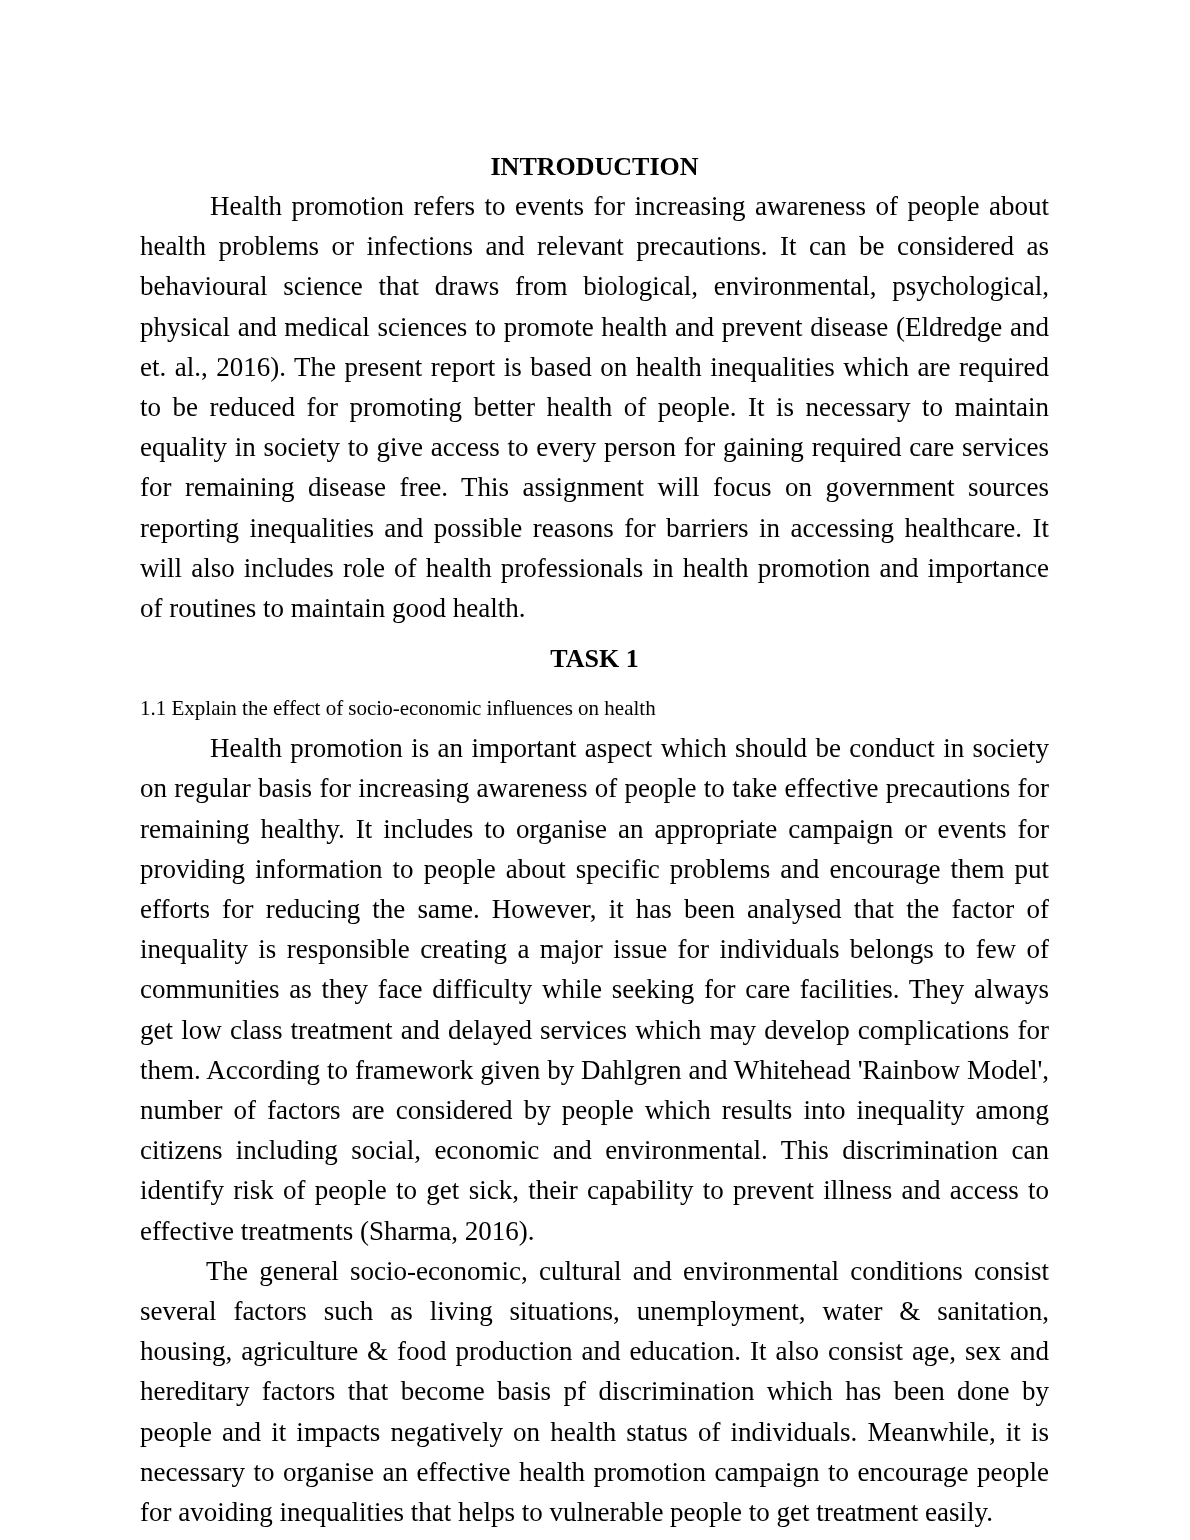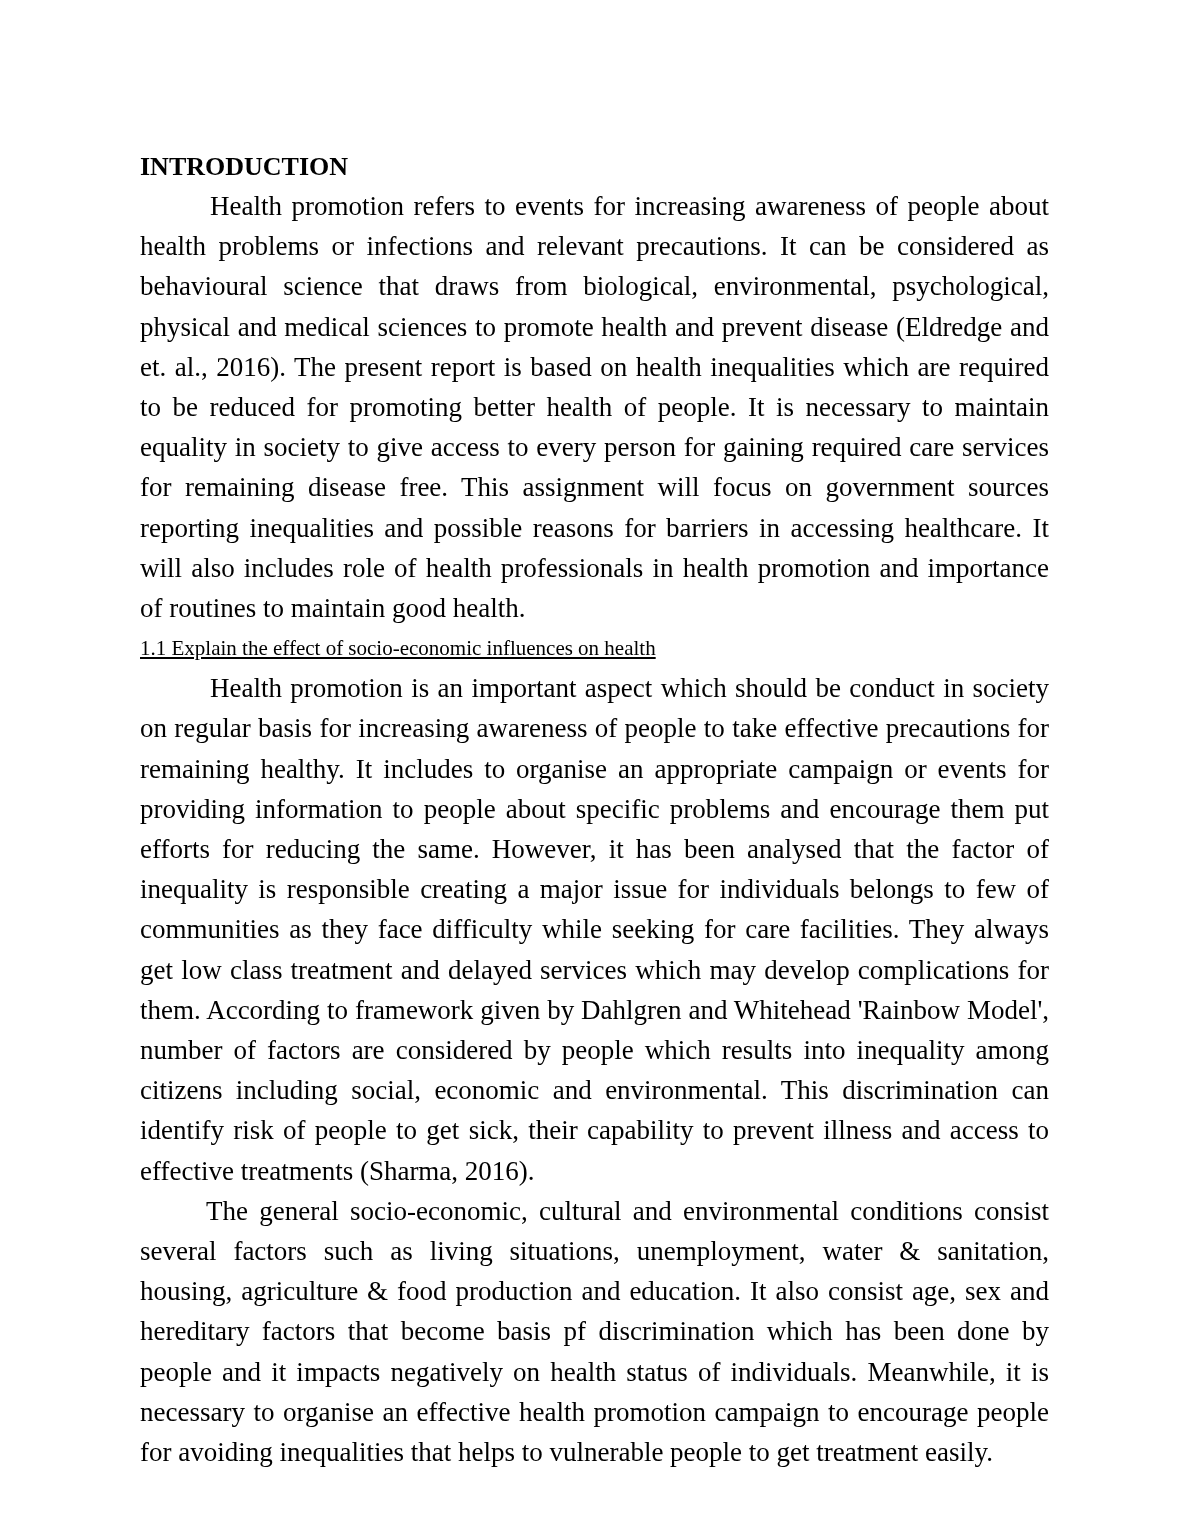--- a/index.html
+++ b/index.html
@@ -21,34 +21,34 @@
       top: 150px;
       width: 909px;
     }
     h1.section-heading {
       font-family: "Liberation Serif", "DejaVu Serif", serif;
       font-weight: bold;
       font-size: 26px;
       line-height: 34px;
       margin: 0;
       padding: 0;
+      text-align: center;
     }
     .heading-intro {
       margin-bottom: 2px !important;
     }
     .heading-task {
       margin-top: 14px !important;
       margin-bottom: 12px !important;
     }
     h2.subheading {
       font-family: "Liberation Serif", "DejaVu Serif", serif;
       font-weight: normal;
       font-size: 21px;
       line-height: 40px;
-      text-decoration: underline;
       margin: 0;
       padding: 0;
     }
     p.body-para {
       font-size: 27px;
       line-height: 40.2px;
       text-align: justify;
       margin: 0;
       padding: 0;
       text-indent: 70px;
@@ -60,17 +60,18 @@
 </head>
 <body>
 
 <div class="page">
   <section>
     <h1 class="section-heading heading-intro">INTRODUCTION</h1>
     <p class="body-para">Health promotion refers to events for increasing awareness of people about health problems or infections and relevant precautions. It can be considered as behavioural science that draws from biological, environmental, psychological, physical and medical sciences to promote health and prevent disease (Eldredge and et. al., 2016). The present report is based on health inequalities which are required to be reduced for promoting better health of people. It is necessary to maintain equality in society to give access to every person for gaining required care services for remaining disease free. This assignment will focus on government sources reporting inequalities and possible reasons for barriers in accessing healthcare. It will also includes role of health professionals in health promotion and importance of routines to maintain good health.</p>
   </section>
 
   <section>
+    <h1 class="section-heading heading-task">TASK 1</h1>
     <h2 class="subheading">1.1 Explain the effect of socio-economic influences on health</h2>
     <p class="body-para">Health promotion is an important aspect which should be conduct in society on regular basis for increasing awareness of people to take effective precautions for remaining healthy. It includes to organise an appropriate campaign or events for providing information to people about specific problems and encourage them put efforts for reducing the same. However, it has been analysed that the factor of inequality is responsible creating a major issue for individuals belongs to few of communities as they face difficulty while seeking for care facilities. They always get low class treatment and delayed services which may develop complications for them. According to framework given by Dahlgren and Whitehead 'Rainbow Model', number of factors are considered by people which results into inequality among citizens including social, economic and environmental. This discrimination can identify risk of people to get sick, their capability to prevent illness and access to effective treatments (Sharma, 2016).</p>
     <p class="body-para indent-short">The general socio-economic, cultural and environmental conditions consist several factors such as living situations, unemployment, water &amp; sanitation, housing, agriculture &amp; food production and education. It also consist age, sex and hereditary factors that become basis pf discrimination which has been done by people and it impacts negatively on health status of individuals. Meanwhile, it is necessary to organise an effective health promotion campaign to encourage people for avoiding inequalities that helps to vulnerable people to get treatment easily.</p>
   </section>
 </div>
 
 </body></html>

